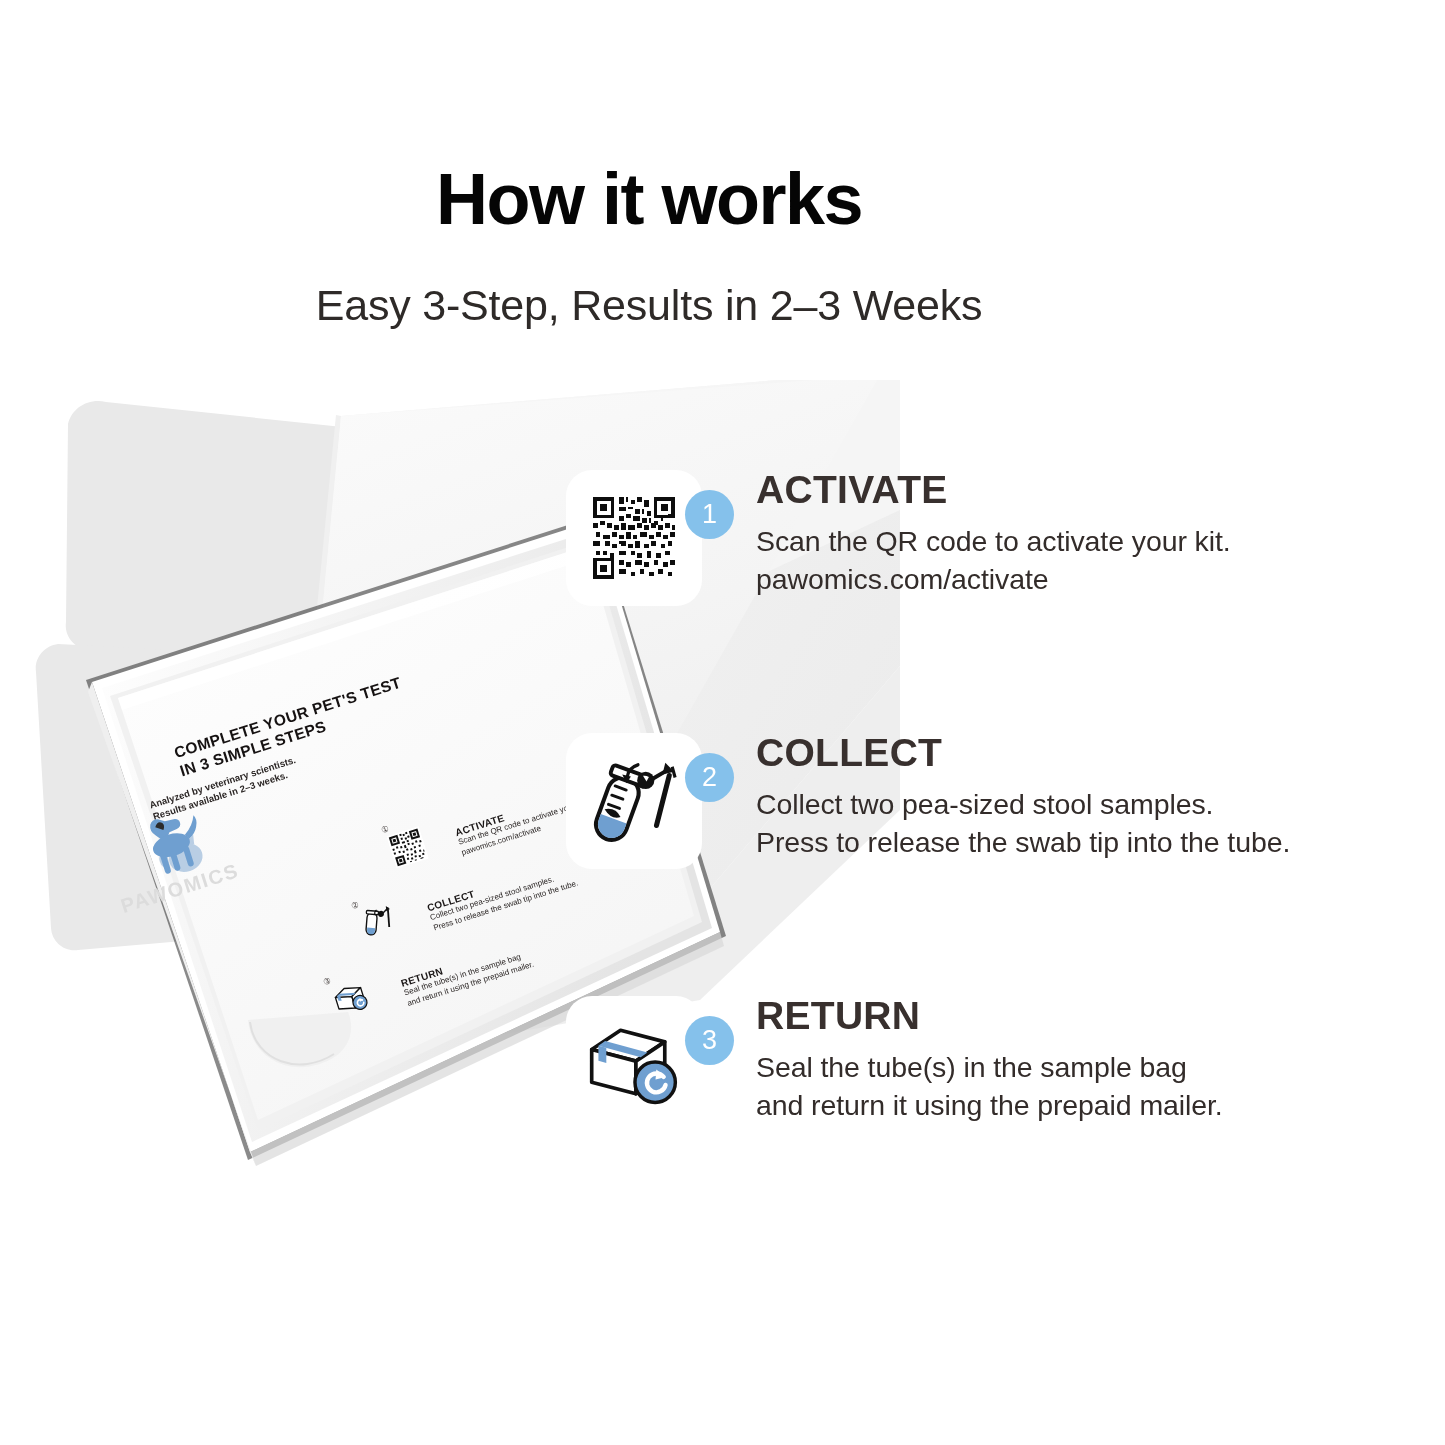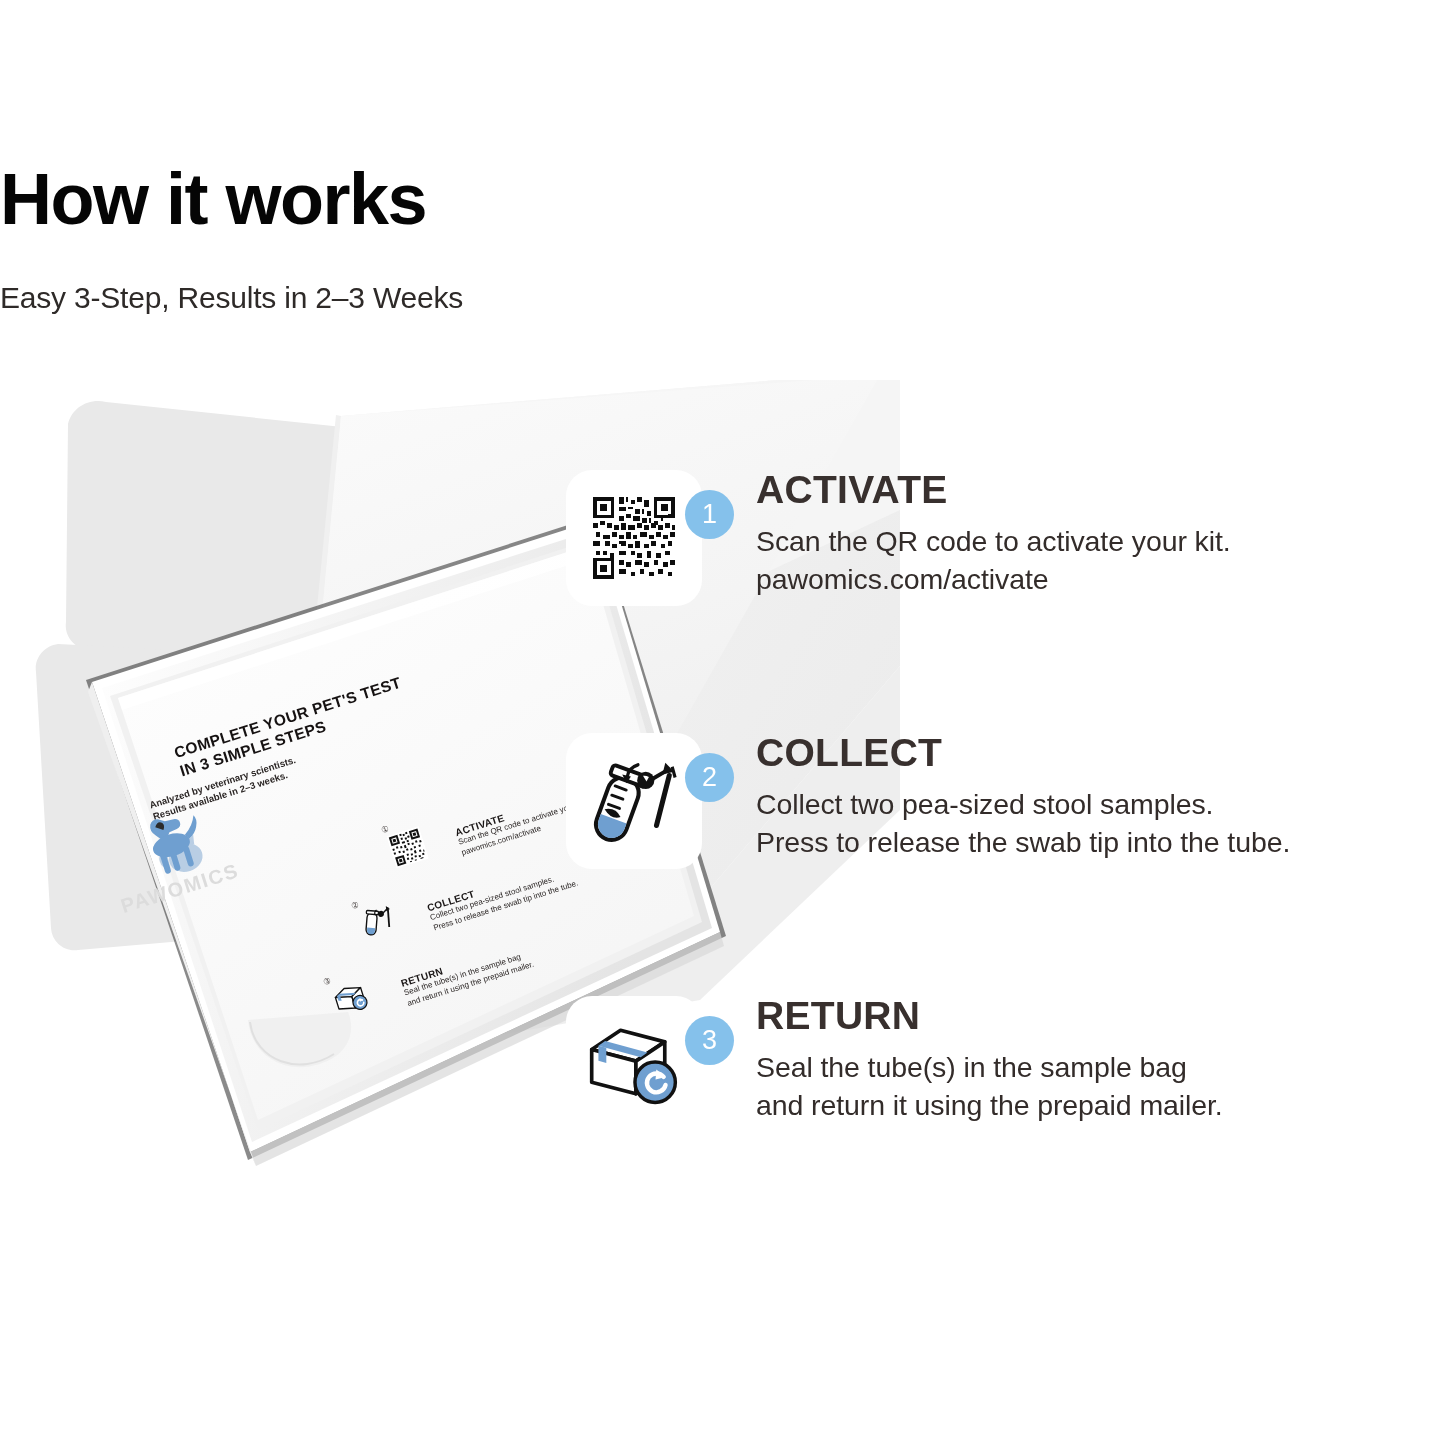--- a/index.html
+++ b/index.html
@@ -14,35 +14,35 @@
     overflow: hidden;
     font-family: "Liberation Sans", sans-serif;
     -webkit-font-smoothing: antialiased;
   }
 
   
   #header {
     position: absolute;
     top: 0; left: 0;
     width: 1298px;
-    text-align: left;
+    text-align: center;
   }
   #page-title {
     margin: 0;
     padding-top: 163px;
     font-size: 72px;
     font-weight: 700;
     letter-spacing: -1.5px;
     color: #050505;
     line-height: 1;
   }
   #page-subtitle {
     margin: 0;
     padding-top: 46px;
-    font-size: 30px;
+    font-size: 43px;
     font-weight: 400;
     color: #2e2a28;
     letter-spacing: -0.2px;
   }
 
   
   #kit-box {
     position: absolute;
     left: 0;
     top: 380px;

